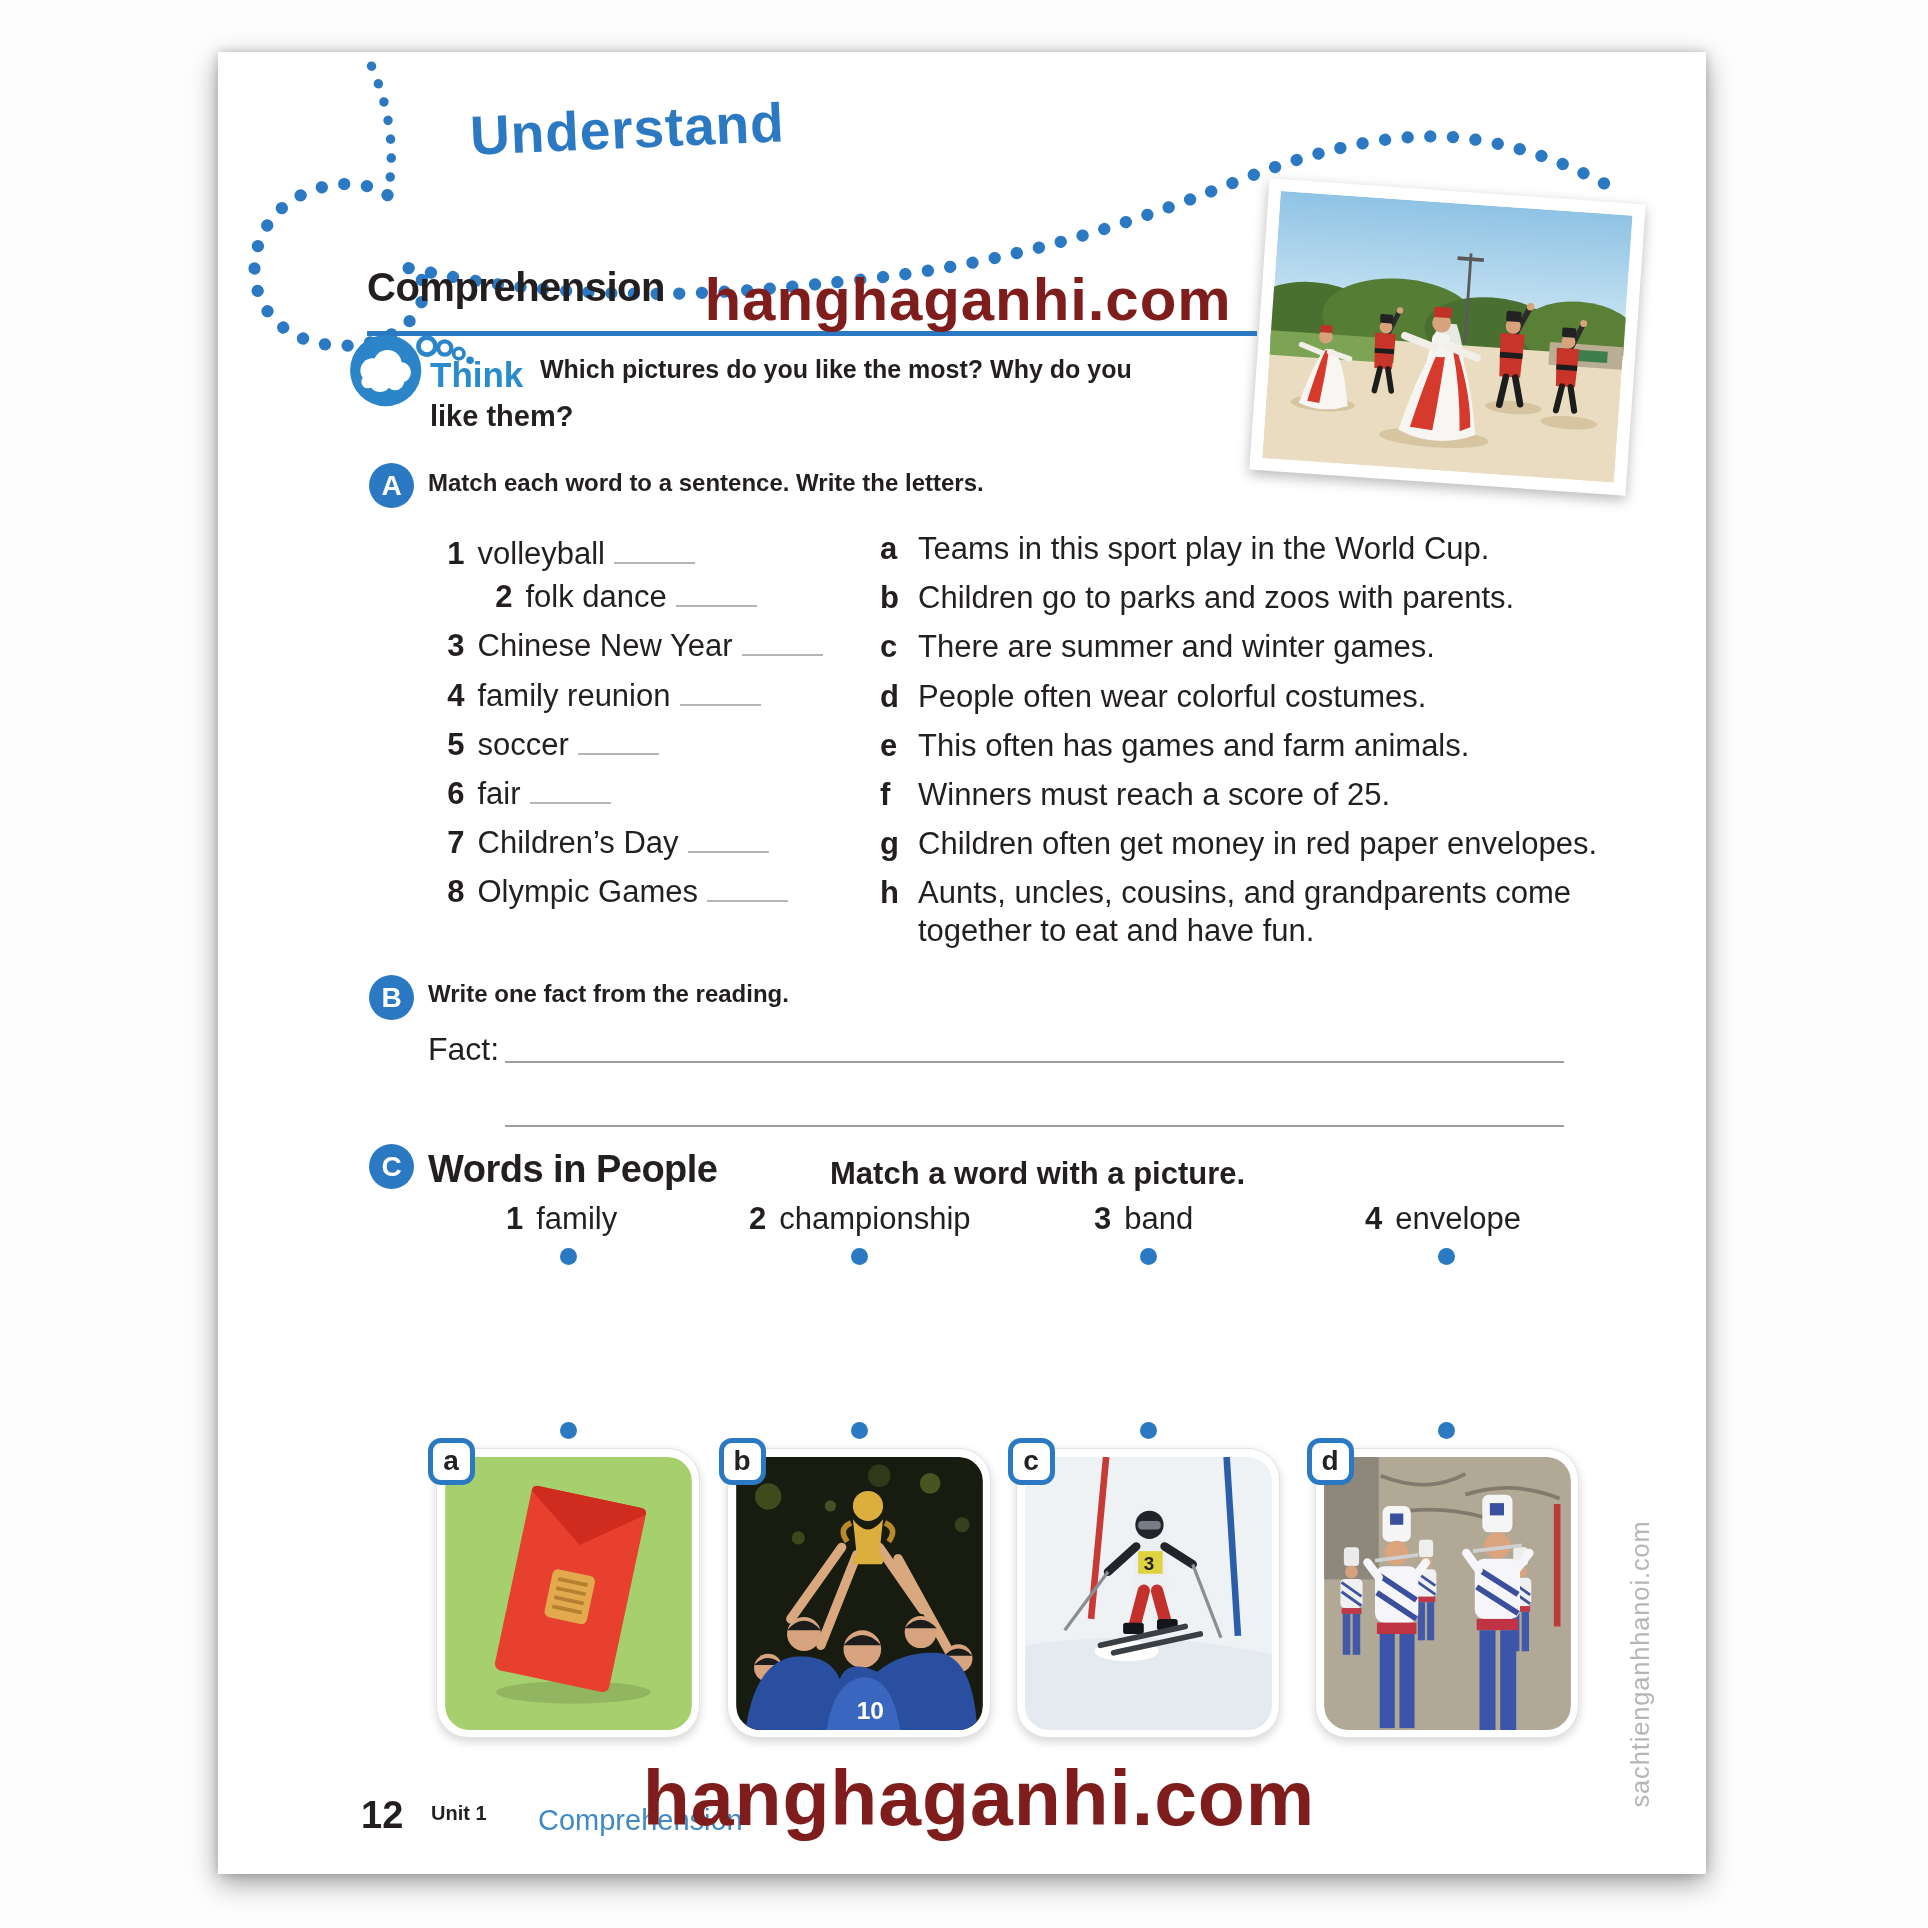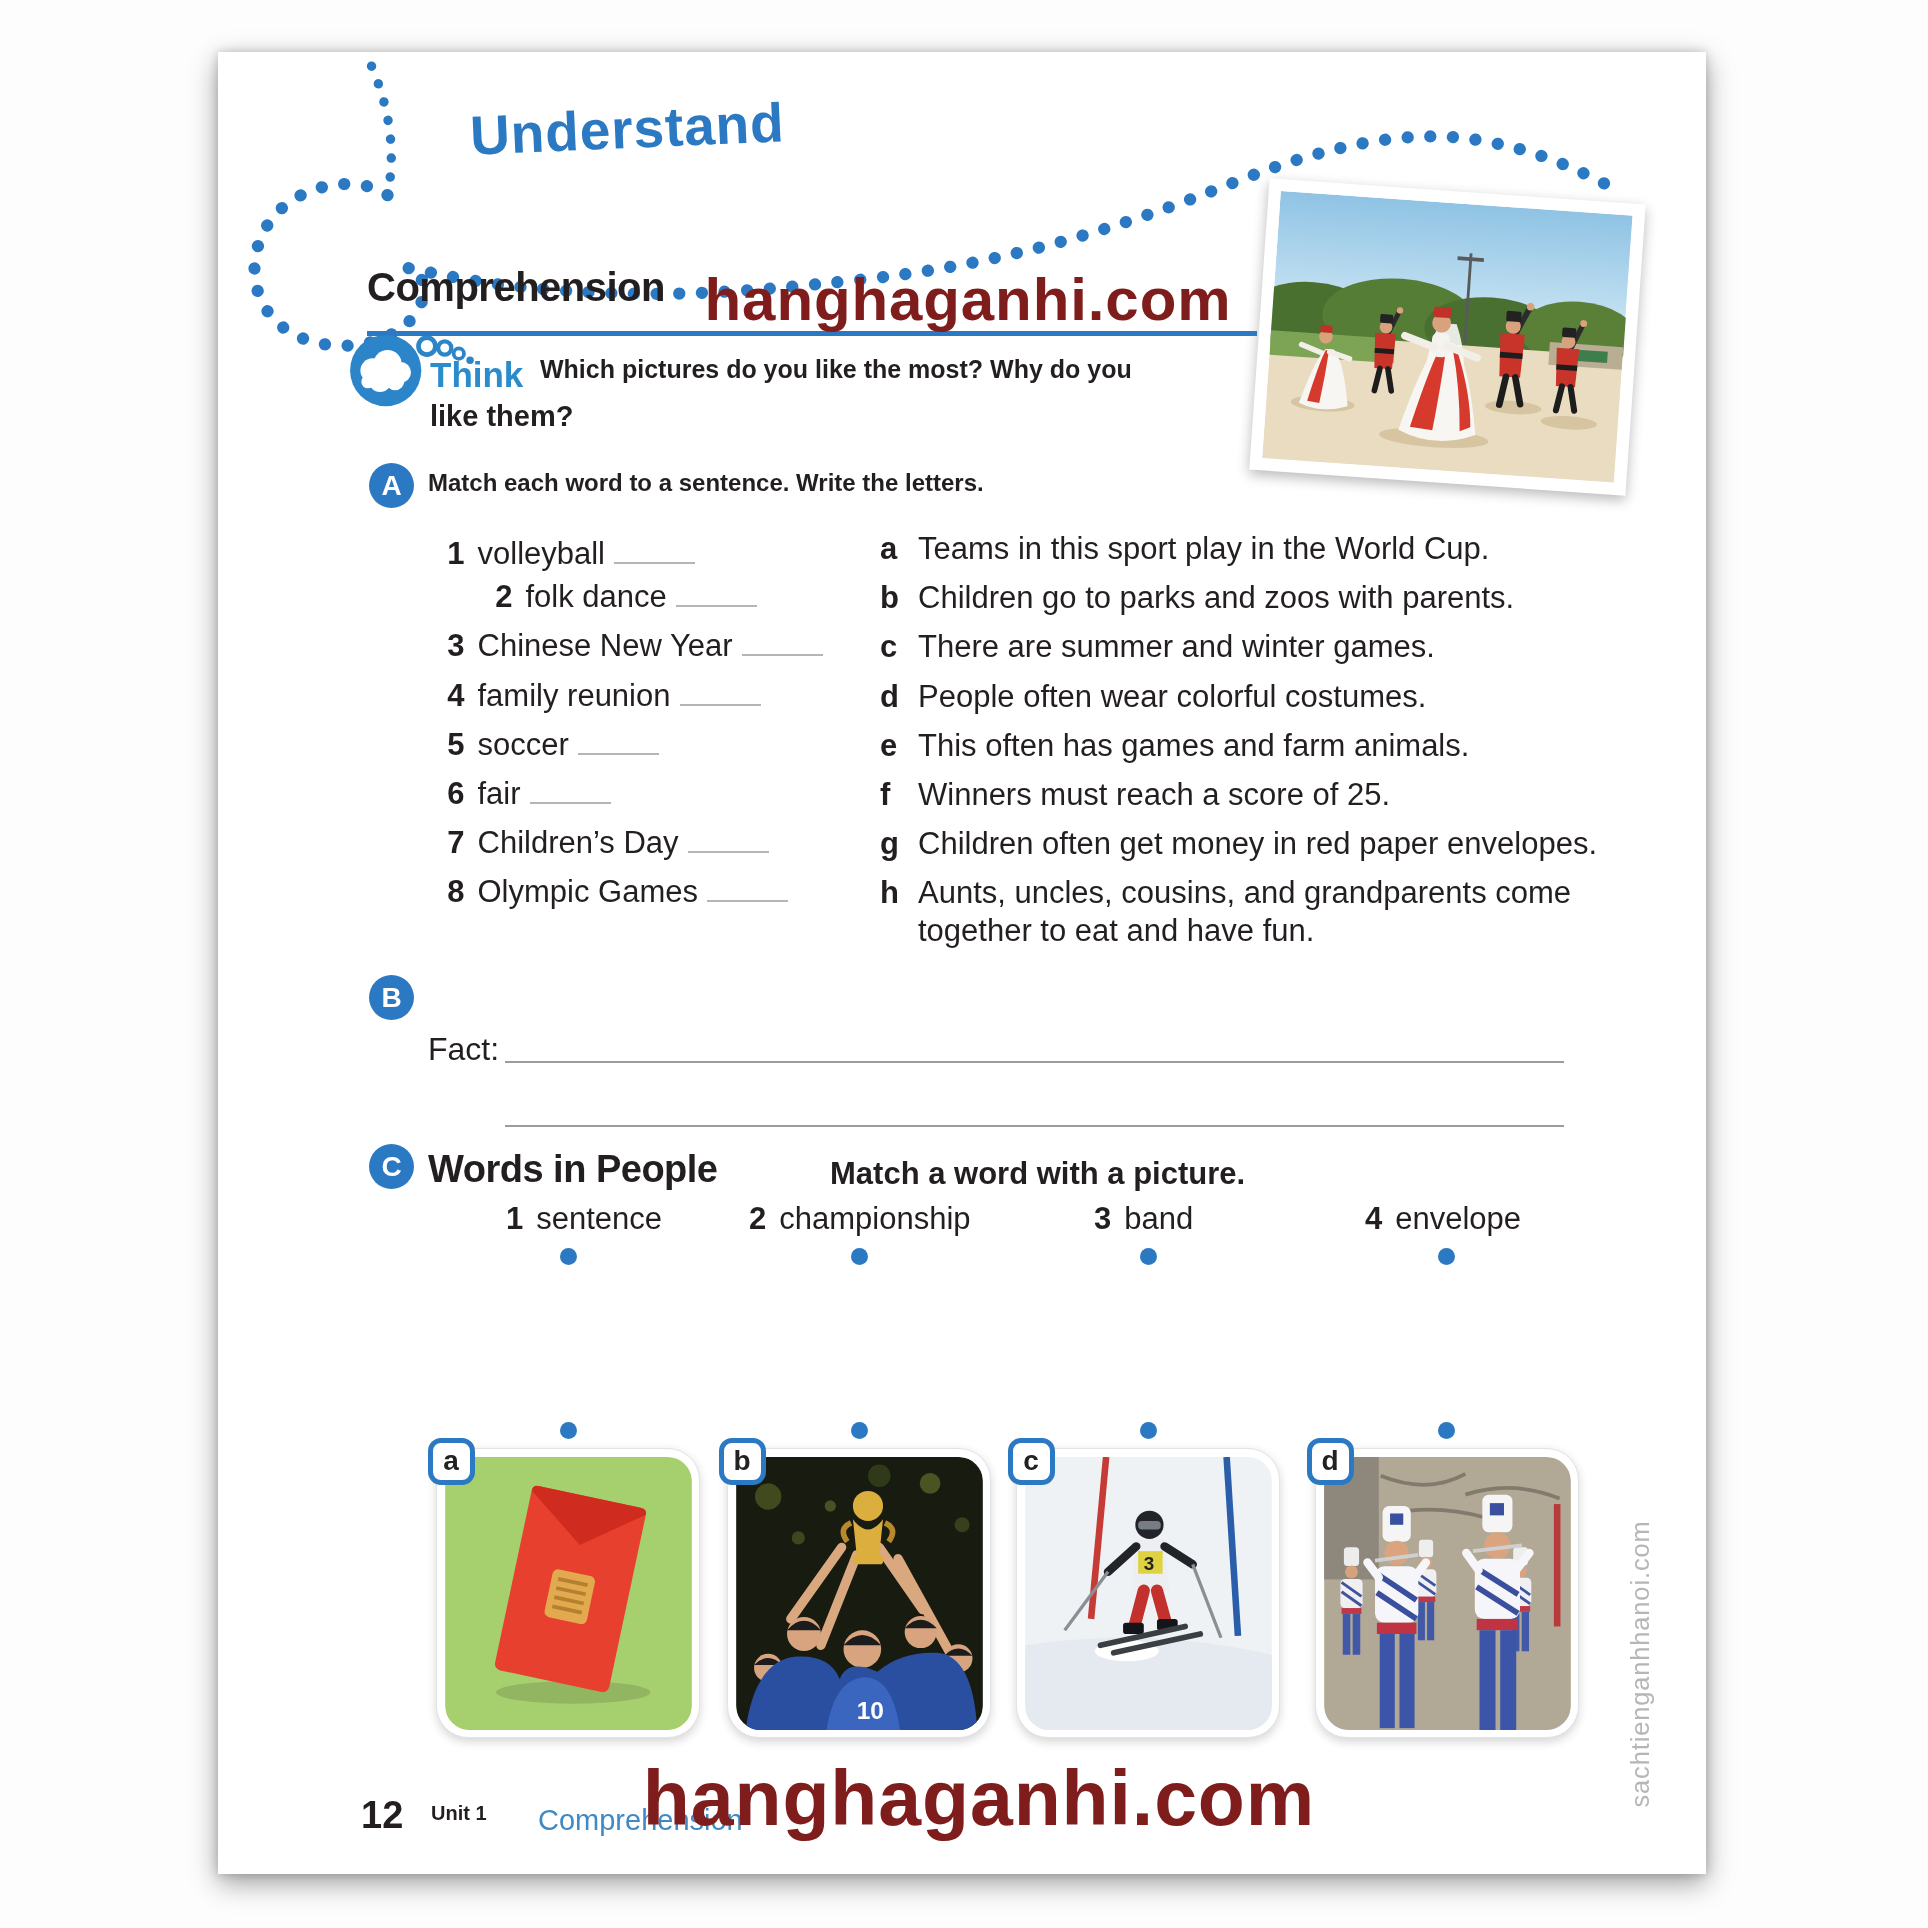--- a/index.html
+++ b/index.html
@@ -202,29 +202,30 @@
     <div class="srow" style="top:773px;">
         <span class="slet">g</span>
         <span class="stext">Children often get money in red paper envelopes.</span>
       </div>
     <div class="srow" style="top:822px;">
         <span class="slet">h</span>
         <span class="stext">Aunts, uncles, cousins, and grandparents come together to eat and have fun.</span>
       </div>
 
     <div class="badge" style="left:151px;top:923px;">B</div>
+    <div class="sec-head" style="left:210px;top:928px;">Write one fact from the reading.</div>
     <div class="fact-label">Fact:</div>
     <div class="wline" style="left:287px;top:1009px;width:1059px;"></div>
     <div class="wline" style="left:287px;top:1073px;width:1059px;"></div>
 
     <div class="badge" style="left:151px;top:1092px;">C</div>
     <div class="c-title">Words in People</div>
     <div class="c-instr">Match a word with a picture.</div>
 
-    <div class="cword" style="left:288px;"><span class="num">1</span><span>sentence</span></div>
+    <div class="cword" style="left:288px;"><span class="num">1</span><span>family</span></div>
     <div class="cword" style="left:531px;"><span class="num">2</span><span>championship</span></div>
     <div class="cword" style="left:876px;"><span class="num">3</span><span>band</span></div>
     <div class="cword" style="left:1147px;"><span class="num">4</span><span>envelope</span></div>
 
     <div class="dot" style="left:342px;top:1196px;"></div>
     <div class="dot" style="left:633px;top:1196px;"></div>
     <div class="dot" style="left:922px;top:1196px;"></div>
     <div class="dot" style="left:1220px;top:1196px;"></div>
 
     <div class="dot" style="left:342px;top:1370px;"></div>

